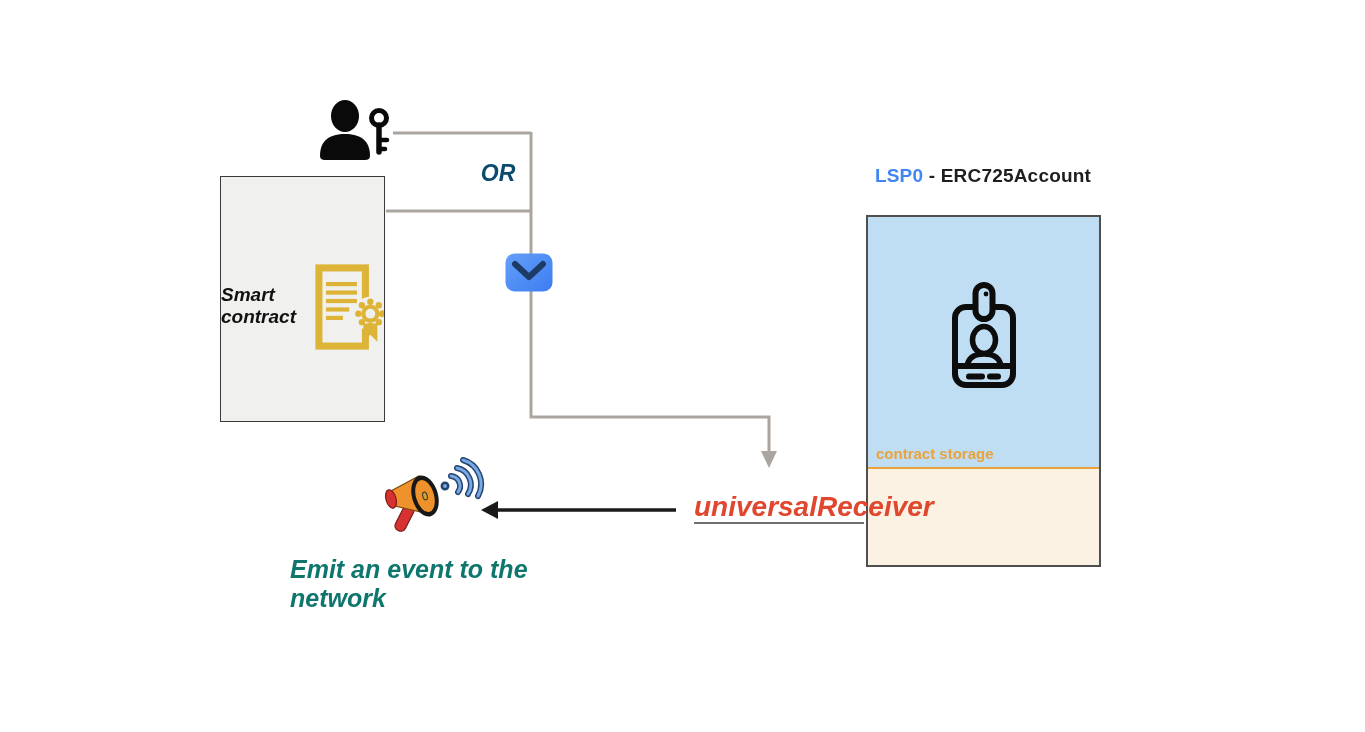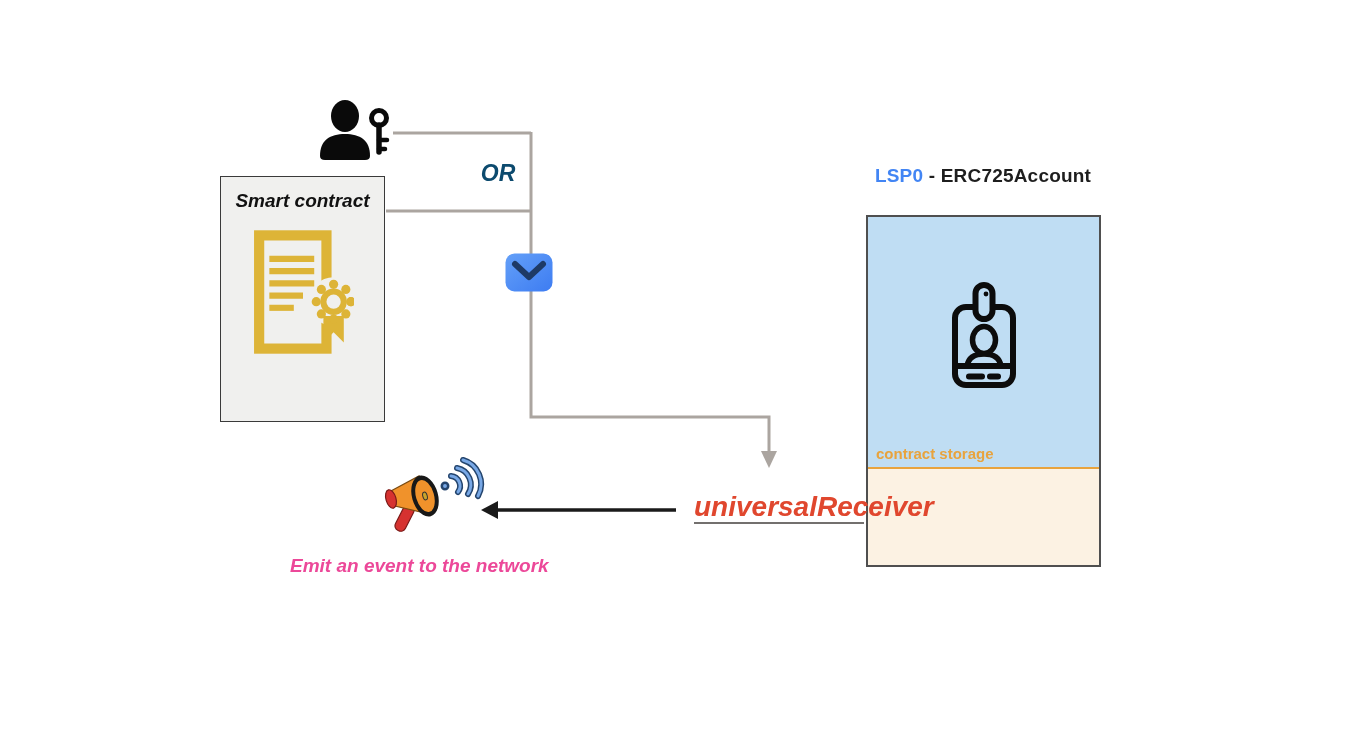--- a/index.html
+++ b/index.html
@@ -7,21 +7,21 @@
     position:relative;width:1365px;height:732px;background:#ffffff;overflow:hidden;
     font-family:"Liberation Sans",sans-serif;color:#1b1b1b;
   }
   .abs{position:absolute;}
   
   .connectors{left:0;top:0;width:1365px;height:732px;pointer-events:none;}
   
   .sc-box{
     left:220px;top:176px;width:165px;height:246px;
     background:#f0f0ee;border:1.5px solid #3a3a3a;box-sizing:border-box;
-    display:flex;flex-direction:column;align-items:center;
+    display:flex;flex-direction:row;align-items:center;
   }
   .sc-label{margin-top:13px;font-size:19px;font-weight:bold;font-style:italic;color:#111;}
   .sc-icon{margin-top:16px;}
   
   .or-label{left:468px;top:160px;width:60px;text-align:center;font-size:23px;font-weight:bold;font-style:italic;color:#0c4a6e;}
   
   .envelope{left:505px;top:253px;}
   
   .lsp0-title{left:810px;top:165px;width:346px;text-align:center;font-size:19px;font-weight:bold;letter-spacing:0.2px;color:#1e1e1e;}
   .lsp0-title .hl{color:#4285f4;}
@@ -34,21 +34,21 @@
   .acct-bottom{background:#fcf2e3;flex:1;}
   .storage-label{position:absolute;left:8px;bottom:5px;font-size:15px;font-weight:bold;color:#e8a33d;}
   .badge-icon{margin-top:64px;}
   
   .ur-label{left:694px;top:491px;width:166px;text-align:center;font-size:28px;font-weight:bold;font-style:italic;color:#e0472e;}
   
   .megaphone{left:381px;top:452px;}
   
   .person{left:317px;top:100px;}
   
-  .emit-caption{left:290px;top:555px;width:320px;font-size:19px;font-weight:bold;font-style:italic;color:#ec4899;}
+  .emit-caption{left:290px;top:555px;width:320px;font-size:25px;font-weight:bold;font-style:italic;color:#0f766e;}
 </style>
 </head>
 <body>
 
 <div class="stage">
 
   <svg class="abs connectors" width="1365" height="732" viewBox="0 0 1365 732">
 
     <path d="M393,133 H531" stroke="#aba5a0" stroke-width="3" fill="none"></path>
 

